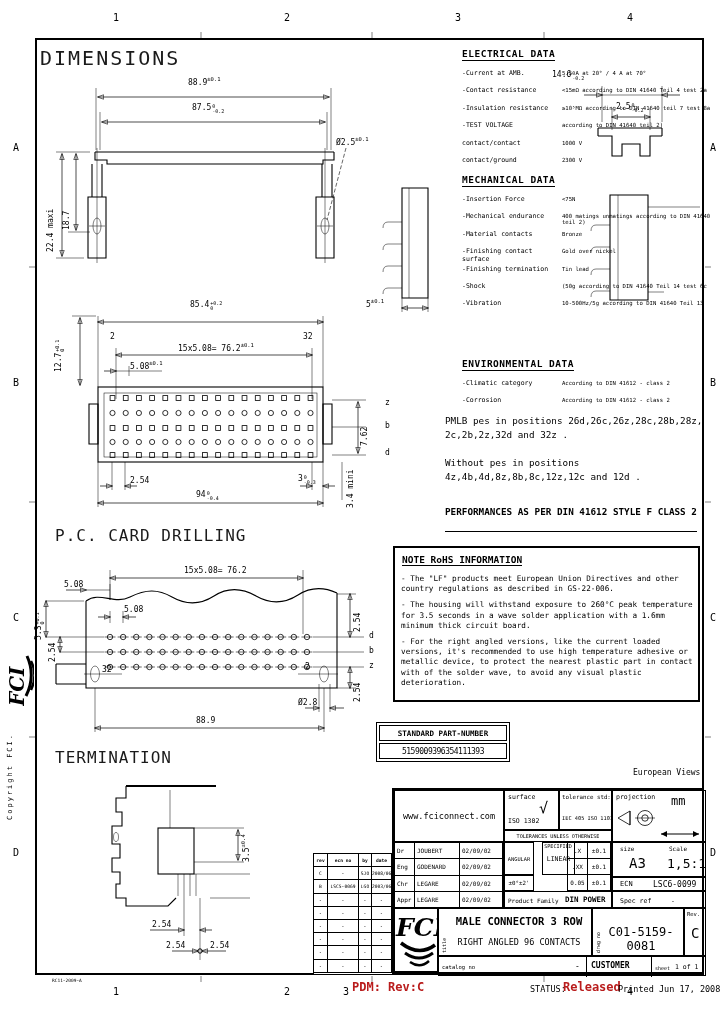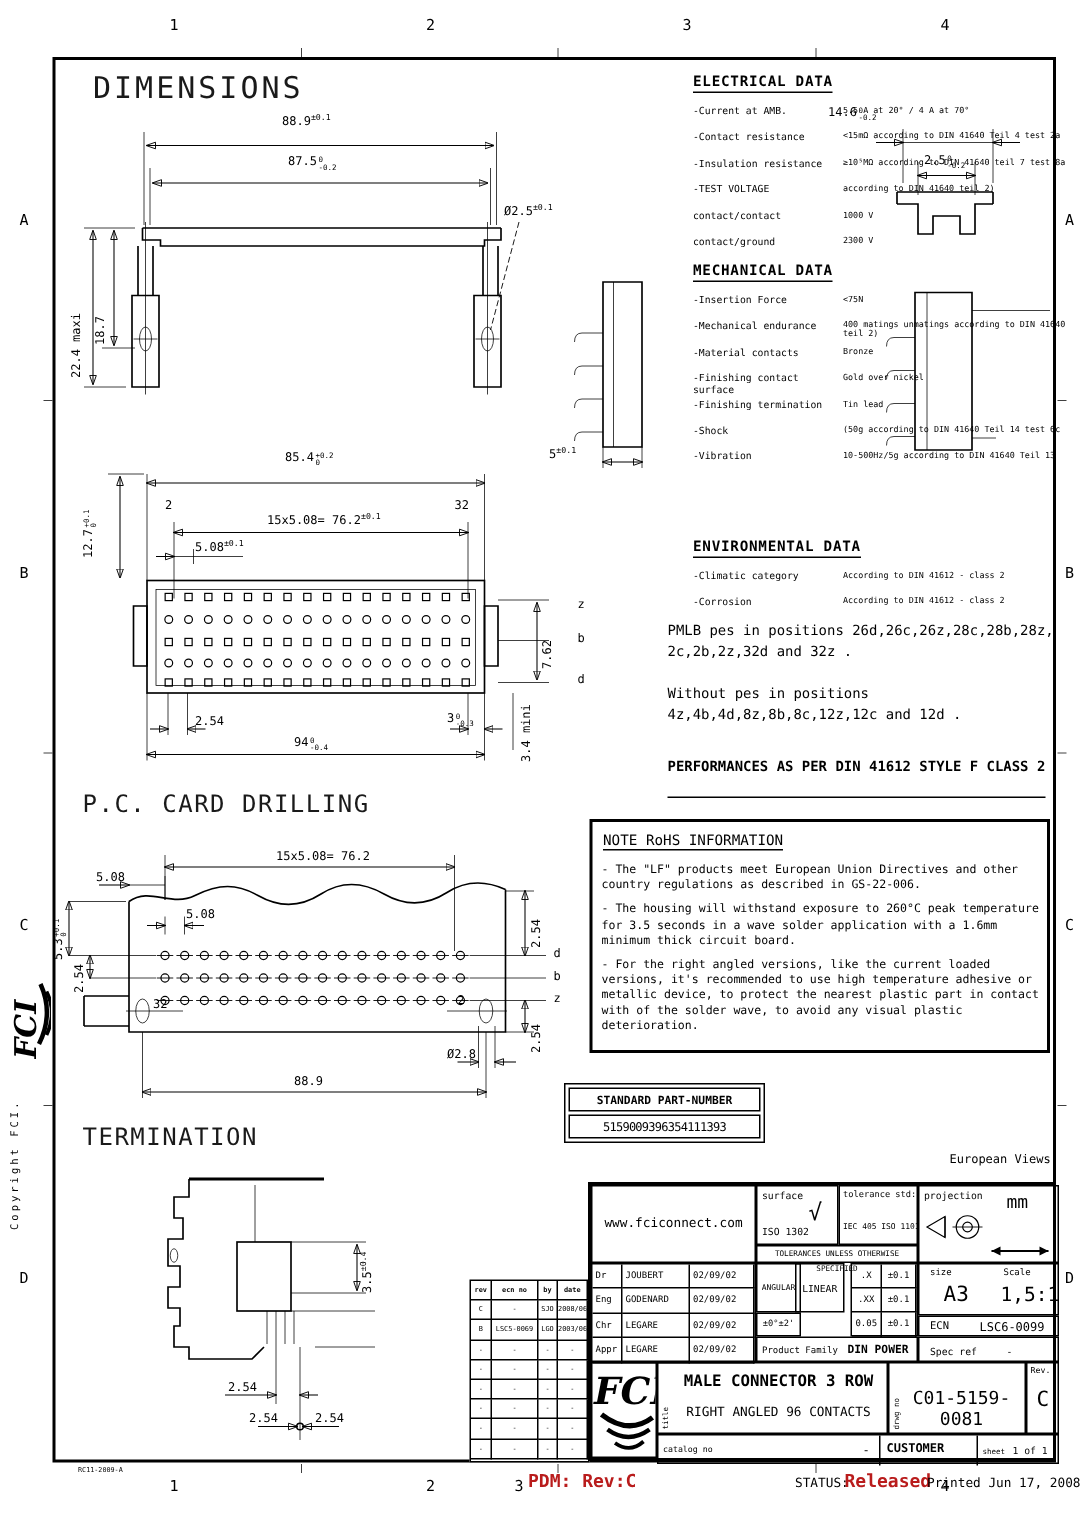--- a/index.html
+++ b/index.html
@@ -28,21 +28,21 @@
   .spec-section{position:absolute;left:462px;width:260px;}
   .spec-section .ttl{display:inline-block;font-size:9.5px;font-weight:bold;letter-spacing:.5px;
        border-bottom:1px solid #000;padding-bottom:1px;margin-bottom:8px;}
   .spec-row{display:flex;height:17.4px;align-items:flex-start;}
   .spec-label{width:100px;font-size:6.5px;flex:none;}
   .spec-val{font-size:5.6px;padding-top:1px;}
   .para{font-size:9.3px;line-height:13.5px;}
   .perf{font-size:9.3px;font-weight:bold;border-bottom:1px solid #000;padding-bottom:14px;}
   .rohs{position:absolute;left:393px;top:546px;width:307px;height:156px;
         border:2px solid #000;box-sizing:border-box;background:#fff;}
-  .rohs .ttl{display:inline-block;font-size:9.5px;font-weight:normal;border-bottom:1px solid #000;
+  .rohs .ttl{display:inline-block;font-size:9.5px;font-weight:bold;border-bottom:1px solid #000;
         margin:6px 0 8px 7px;}
   .rohs-b{font-size:7.7px;line-height:10.2px;margin:0 5px 6px 6px;}
   .pn-box{position:absolute;width:134px;border:1.5px solid #000;padding:2px;
         box-sizing:border-box;background:#fff;}
   .pn-cell{border:1px solid #000;text-align:center;font-size:7.5px;font-weight:bold;
         line-height:15px;height:16px;box-sizing:border-box;overflow:hidden;}
   .pn-val{font-weight:normal;font-size:8px;letter-spacing:-0.5px;}
   .tb{position:absolute;left:392px;top:788px;width:312px;height:186px;
       border:2px solid #000;box-sizing:border-box;background:#fff;}
   .cell{position:absolute;border:1px solid #000;box-sizing:border-box;}
@@ -378,21 +378,21 @@
   <div class="lab rot" style="left:4px;top:706px">
     <svg class="fcilogo" width="64" height="30" viewBox="0 0 64 30">
       <text x="0" y="20" font-size="20">FCI</text>
       <path d="M10,22 Q30,32 50,23" stroke-width="3"></path>
       <path d="M16,27 Q31,34 45,27" stroke-width="2.5"></path>
     </svg>
   </div>
   <span class="lab rot" style="left:6px;top:820px;font-size:7px;letter-spacing:2px">Copyright FCI.</span>
   <span class="lab tiny" style="left:52px;top:978px">RC11-2009-A</span>
 
-  <span class="lab sec-title" style="left:62px;top:46px">DIMENSIONS</span>
+  <span class="lab sec-title" style="left:40px;top:46px">DIMENSIONS</span>
   <span class="lab sec-title2" style="left:55px;top:526px">P.C. CARD DRILLING</span>
   <span class="lab sec-title2" style="left:55px;top:748px">TERMINATION</span>
 
   <span class="lab dim" style="left:188px;top:76px"><span>88.9</span><sup>±0.1</sup></span>
   <span class="lab dim" style="left:192px;top:103px"><span>87.5</span><span class="st">
         <span>0</span>
         <span>-0.2</span>
       </span></span>
   <span class="lab dim rot" style="left:46px;top:252px">22.4 maxi</span>
   <span class="lab dim rot" style="left:62px;top:230px">18.7</span>
@@ -634,21 +634,21 @@
         <div>Chr</div>
         <div>LEGARE</div>
         <div>02/09/02</div>
         <div>Appr</div>
         <div>LEGARE</div>
         <div>02/09/02</div>
       </div>
 
     <div class="cell" style="left:110px;top:52px;width:30px;height:33px;display:flex;align-items:center;justify-content:center;font-size:5.3px">ANGULAR</div>
     <div class="cell" style="left:110px;top:85px;width:30px;height:16px;text-align:center;font-size:5.8px;line-height:14px">±0°±2'</div>
-    <div class="cell" style="left:136px;top:52px;width:33px;height:33px;display:flex;align-items:center;justify-content:center;font-size:6.5px">LINEAR</div>
+    <div class="cell" style="left:148px;top:52px;width:33px;height:33px;display:flex;align-items:center;justify-content:center;font-size:6.5px">LINEAR</div>
     <div class="cell linrows" id="linrows" style="left:173px;top:52px;width:45px;height:49px">
         <div>.X</div>
         <div>±0.1</div>
         <div>.XX</div>
         <div>±0.1</div>
         <div>0.05</div>
         <div>±0.1</div>
       </div>
 
     <div class="cell" style="left:110px;top:101px;width:108px;height:17px">

